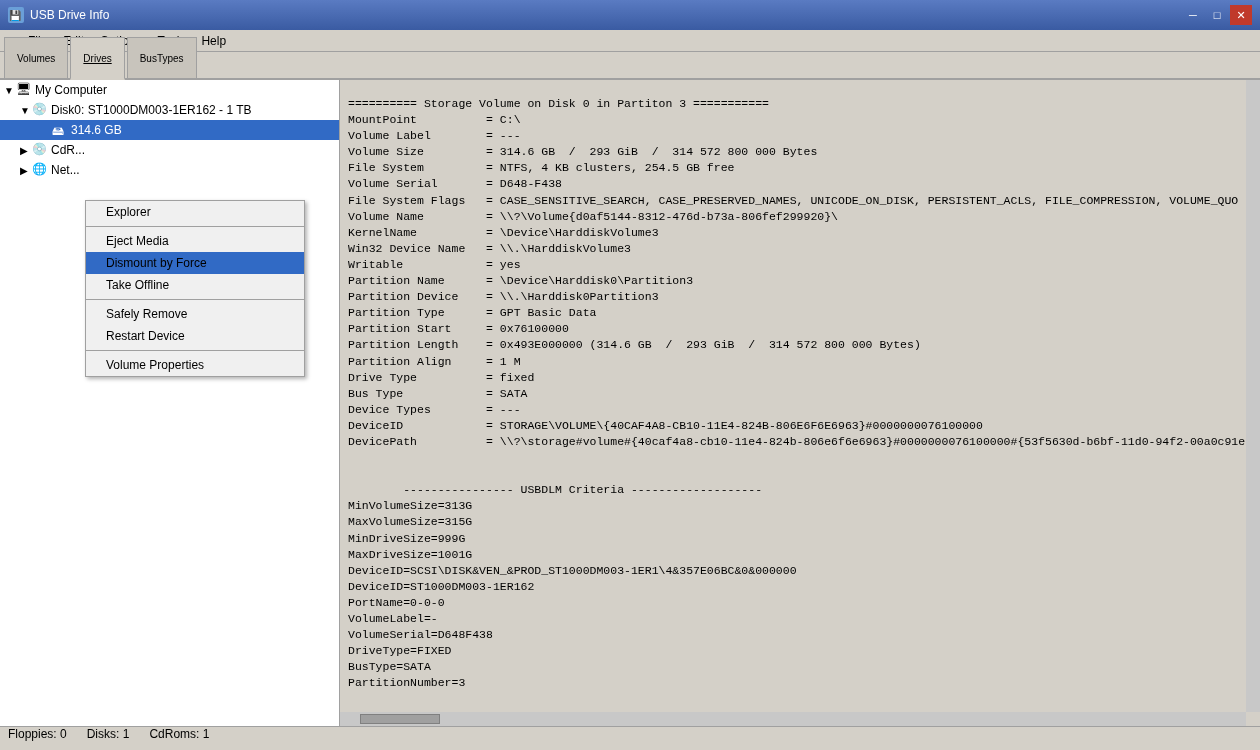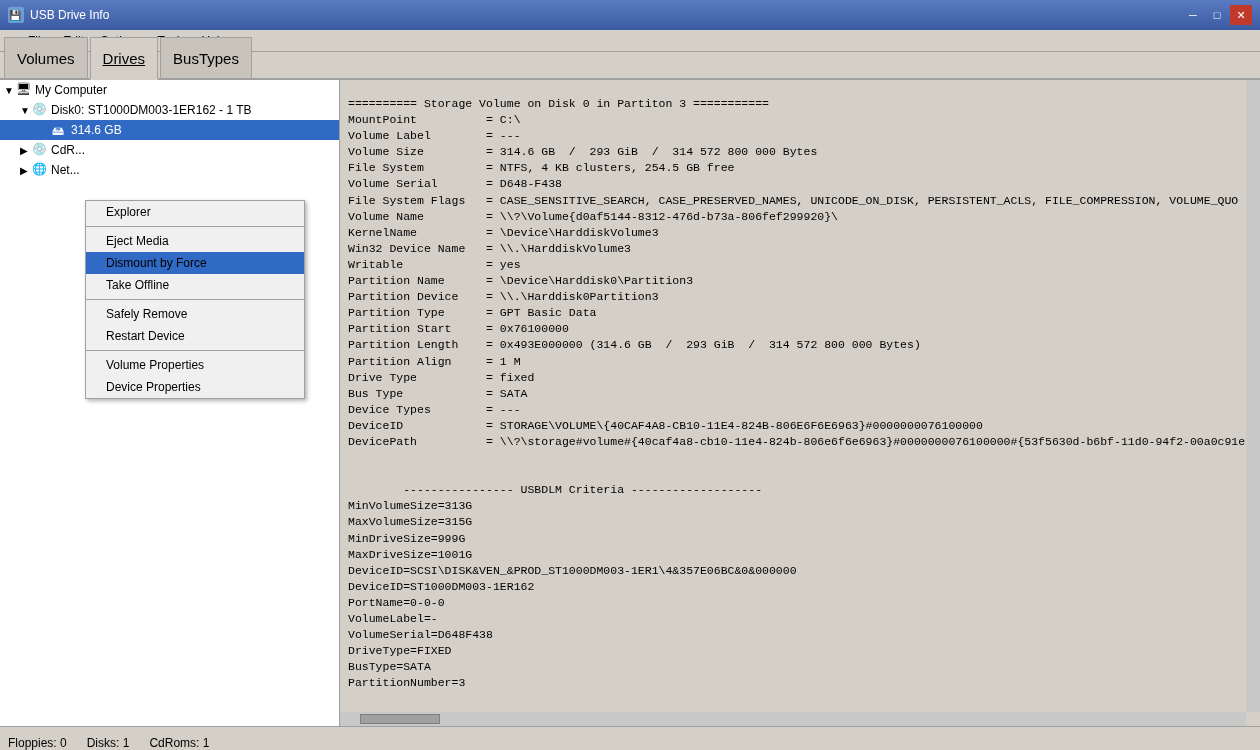--- a/index.html
+++ b/index.html
@@ -82,21 +82,21 @@
       background: #d4d0c8;
       height: 28px;
       display: flex;
       align-items: flex-end;
       padding: 0 4px;
       border-bottom: 2px solid #a0a0a0;
     }
     .tab {
       padding: 20px 12px;
       cursor: pointer;
-      font-size: 15px;
+      font-size: 10px;
       border: 1px solid #a0a0a0;
       border-bottom: none;
       background: #c8c4bc;
       margin-right: 2px;
       height: 22px;
       display: flex;
       align-items: center;
     }
     .tab.active {
       background: #d4d0c8;
@@ -172,21 +172,21 @@
       background: #d4d0c8;
       overflow: hidden;
       position: relative;
     }
 
     
     .status-bar {
       background: #d4d0c8;
       height: 24px;
       display: flex;
-      align-items: flex-end;
+      align-items: flex-start;
       padding: 0 8px;
       border-top: 1px solid #a0a0a0;
       font-size: 12px;
       gap: 20px;
     }
 
     
     .h-scrollbar {
       position: absolute;
       bottom: 0;
@@ -292,21 +292,20 @@
       <div class="ctx-item">Explorer</div>
       <div class="ctx-separator"></div>
       <div class="ctx-item">Eject Media</div>
       <div class="ctx-item active">Dismount by Force</div>
       <div class="ctx-item">Take Offline</div>
       <div class="ctx-separator"></div>
       <div class="ctx-item">Safely Remove</div>
       <div class="ctx-item">Restart Device</div>
       <div class="ctx-separator"></div>
       <div class="ctx-item">Volume Properties</div>
-      <div class="ctx-item">Device Properties</div>
     </div>
   </div>
 
   <div class="right-panel">
     <div class="right-content-wrapper">
       <div class="info-text">========== Storage Volume on Disk 0 in Partiton 3 ===========
 MountPoint          = C:\
 Volume Label        = ---
 Volume Size         = 314.6 GB  /  293 GiB  /  314 572 800 000 Bytes
 File System         = NTFS, 4 KB clusters, 254.5 GB free

